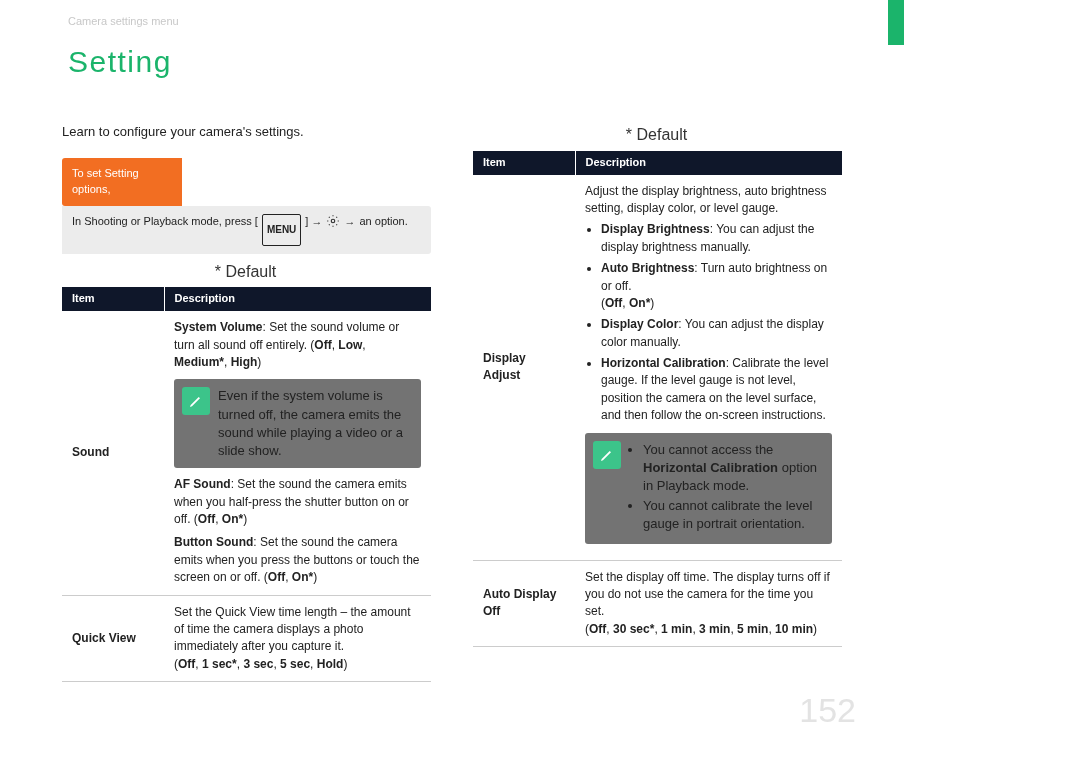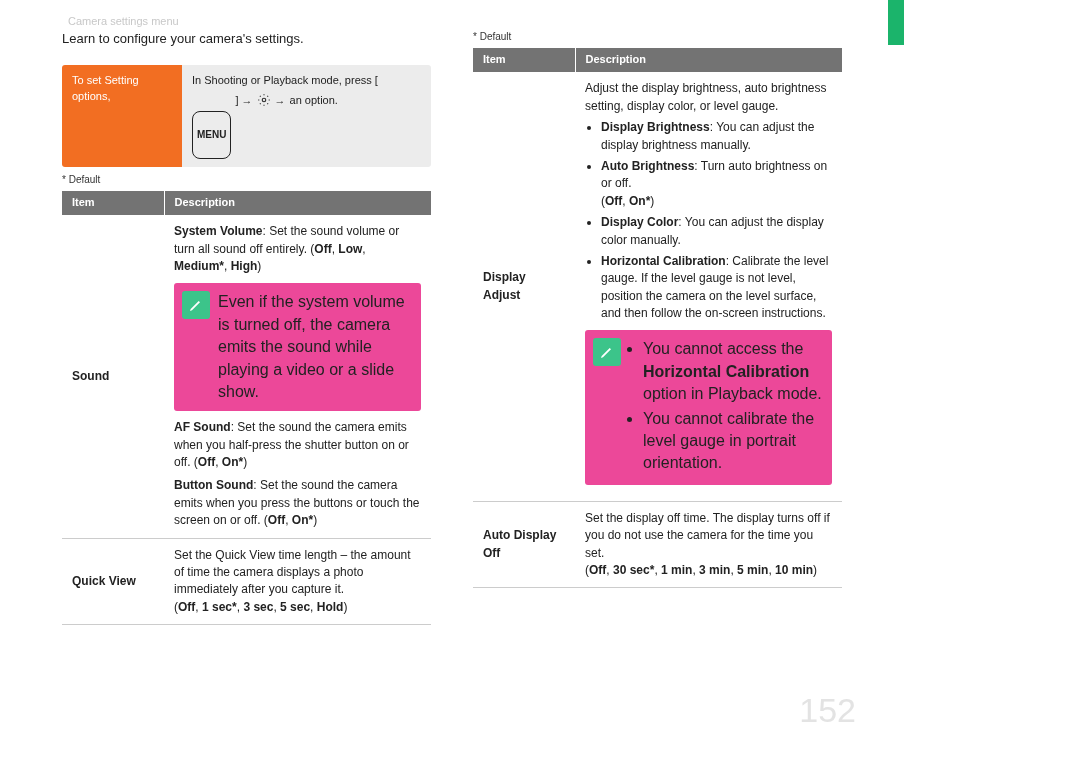--- a/index.html
+++ b/index.html
@@ -45,20 +45,21 @@
 .columns {
   display: flex;
   gap: 42px;
   margin: 0 24px;
 }
 .col { flex: 1 1 50%; }
 .intro { margin-bottom: 16px; }
 .instruct-row {
   display: flex;
   margin-bottom: 6px;
+  flex-direction: column;
 }
 .instruct-left {
   background: #f26e22;
   color: #fff;
   font-size: 11px;
   padding: 8px 10px;
   width: 120px;
   border-radius: 3px 0 0 3px;
 }
 .instruct-right {
@@ -69,68 +70,67 @@
   border-radius: 0 3px 3px 0;
   display: flex;
   align-items: flex-start;
   flex-wrap: wrap;
   gap: 4px;
 }
 .menu-box {
   border: 1px solid #222;
   font-size: 10px;
   font-weight: 700;
-  padding: 16px 4px;
-  border-radius: 8px;
+  padding: 8px 4px;
+  border-radius: 2px;
   display: inline-block;
   line-height: 14px;
-  margin-top: 18px;
 }
 .gear {
   width: 14px;
   height: 14px;
 }
 .gear svg { display: block; }
 .default-note {
-  text-align: left;
-  font-size: 10px;
+  text-align: center;
+  font-size: 16px;
   color: #333;
   margin-bottom: 4px;
   padding-right: 2px;
 }
 table.settings {
   width: 100%;
   border-collapse: collapse;
   font-size: 12px;
 }
 table.settings th {
-  background: #737373;
+  background: #0f172a;
   color: #fff;
   font-weight: 700;
   text-align: left;
   padding: 4px 10px;
   font-size: 11px;
   border-right: 1px solid #fff;
 }
 table.settings th:last-child { border-right: none; }
 table.settings td {
   border-bottom: 1px solid #ccc;
   padding: 8px 10px;
   vertical-align: top;
 }
 table.settings td.item-cell {
   font-weight: 700;
   vertical-align: middle;
   width: 102px;
 }
 .note-box {
-  background: #ec4899;
+  background: #737373;
   border-radius: 3px;
   padding: 8px 10px 8px 44px;
-  font-size: 16px;
+  font-size: 13px;
   line-height: 1.4;
   margin: 8px 0;
   position: relative;
 }
 .note-icon {
   position: absolute;
   left: 8px;
   top: 8px;
   width: 28px;
   height: 28px;
@@ -153,20 +153,21 @@
   color: #e3e3e3;
   font-weight: 400;
 }
 </style>
 </head>
 <body>
 
 <div class="page">
   <div class="side-tab"></div>
   <div class="breadcrumb">Camera settings menu</div>
+  <h1 class="title">Setting</h1>
 
   <div class="columns">
 
     <div class="col">
       <div class="intro">Learn to configure your camera's settings.</div>
 
       <div class="instruct-row">
         <div class="instruct-left">To set Setting options,</div>
         <div class="instruct-right">
           <span>In Shooting or Playback mode, press [</span>

